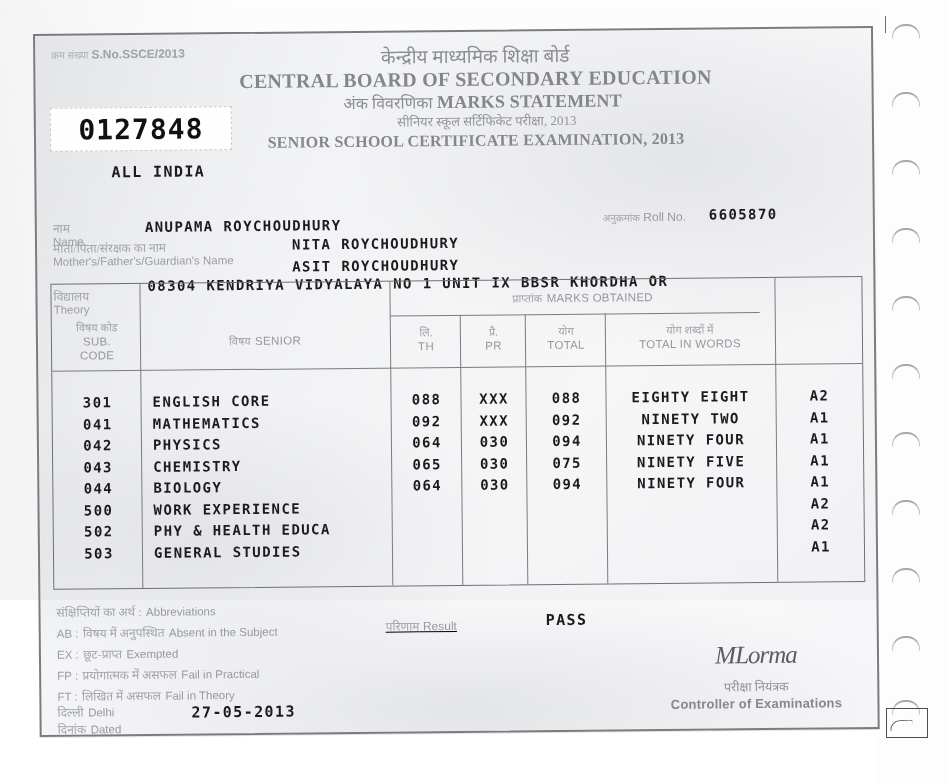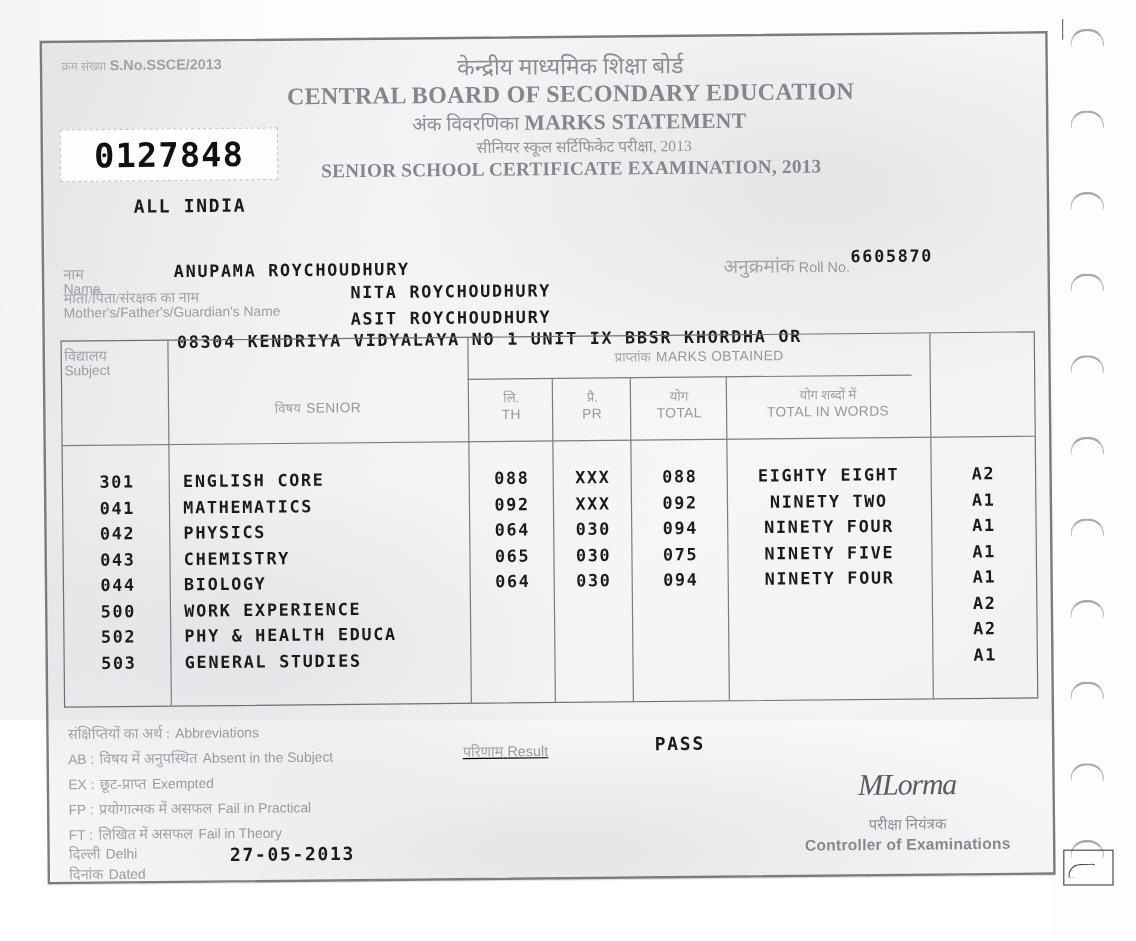--- a/index.html
+++ b/index.html
@@ -148,21 +148,21 @@
   #lbl-name   { left: 16px; top: 187px; }
   #lbl-parent { left: 16px; top: 207px; }
   #lbl-school { left: 16px; top: 255px; }
 
   #val-name   { position: absolute; left: 108px; top: 184px; font-size: 14px; }
   #val-mother { position: absolute; left: 255px; top: 203px; font-size: 14px; }
   #val-father { position: absolute; left: 255px; top: 225px; font-size: 14px; }
   #val-school { position: absolute; left: 110px; top: 243px; font-size: 14px; }
 
   #lbl-roll { position: absolute; left: 566px; top: 180px; font-size: 12px; white-space: nowrap; }
-  #lbl-roll .dv { font-family: Liberation Sans, sans-serif; color: #a2a4aa; font-size: 16px; }
+  #lbl-roll .dv { font-family: Liberation Sans, sans-serif; color: #a2a4aa; font-size: 10px; }
   #lbl-roll .en { color: #97999f; font-size: 12px; }
   #val-roll { position: absolute; left: 672px; top: 177px; font-size: 14px; }
 
   
   #marks-table {
     position: absolute;
     left: 13px; top: 248px;
     width: 812px; height: 306px;
     border: 1.5px solid #6f7075;
     box-sizing: border-box;
@@ -279,21 +279,21 @@
 
     <div class="lbl-pair" id="lbl-parent">
       <span class="dv">माता/पिता/संरक्षक का नाम</span>
       <span class="en">Mother's/Father's/Guardian's Name</span>
     </div>
     <div id="val-mother" class="typed">NITA ROYCHOUDHURY</div>
     <div id="val-father" class="typed">ASIT ROYCHOUDHURY</div>
 
     <div class="lbl-pair" id="lbl-school">
       <span class="dv">विद्यालय</span>
-      <span class="en">Subject</span>
+      <span class="en">Theory</span>
     </div>
     <div id="val-school" class="typed">08304 KENDRIYA VIDYALAYA NO 1 UNIT IX BBSR KHORDHA OR</div>
 
     <div id="lbl-roll">
       <span class="dv">अनुक्रमांक</span>
       <span class="en">Roll No.</span>
     </div>
     <div id="val-roll" class="typed">6605870</div>
 
     <div id="marks-table">
@@ -301,20 +301,25 @@
       <div class="vline" style="left:88px;"></div>
       <div class="vline" style="left:338px;"></div>
       <div class="vline" style="left:408px; top:34px;"></div>
       <div class="vline" style="left:473px; top:34px;"></div>
       <div class="vline" style="left:553px; top:34px;"></div>
       <div class="vline" style="left:723px;"></div>
 
       <div class="hline" style="top:34px; left:338px; right:102px;"></div>
       <div class="hline" style="top:86px;"></div>
 
+      <div class="hdr-cell" style="left:4px; top:36px; width:82px;">
+        <span class="dv">विषय कोड</span>
+        <span class="en">SUB.</span>
+        <span class="en">CODE</span>
+      </div>
 
       <div class="hdr-cell" style="left:90px; top:50px; width:246px;">
         <span style="display:inline-block">
           <span class="dv" style="display:inline">विषय</span>
           <span class="en" style="display:inline">SENIOR</span>
         </span>
       </div>
 
       <div class="hdr-cell" style="left:340px; top:10px; width:382px;">
         <span style="display:inline-block">

